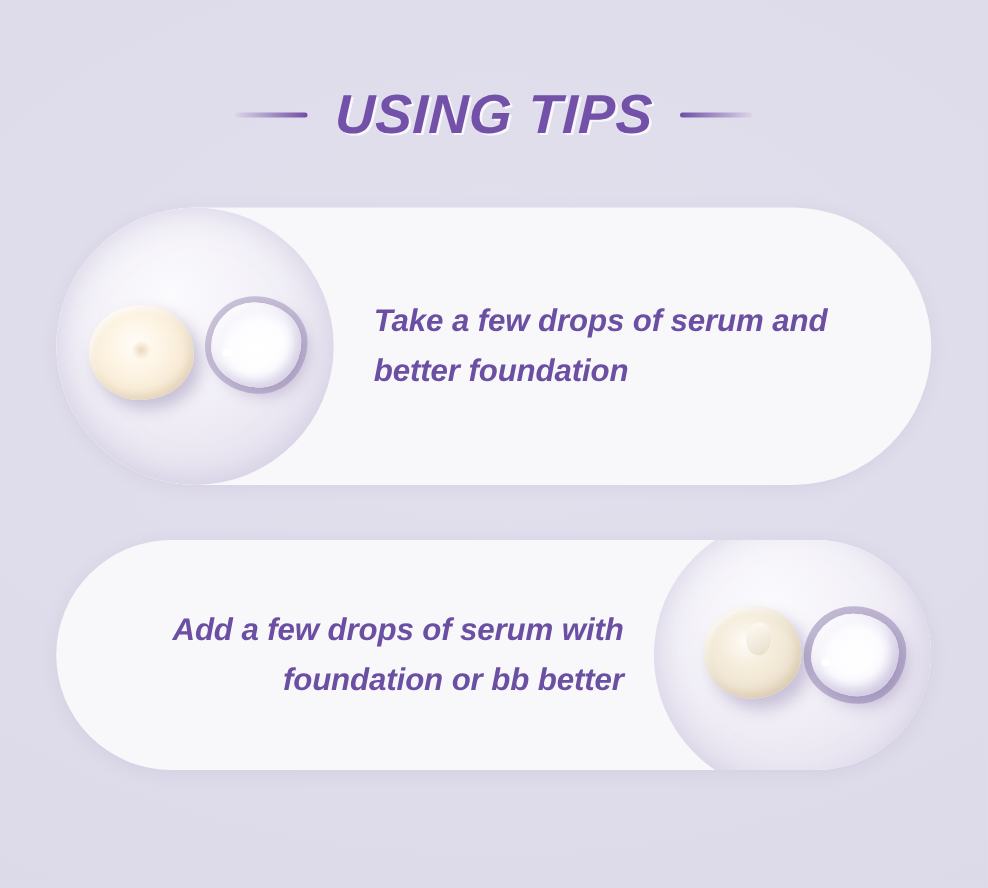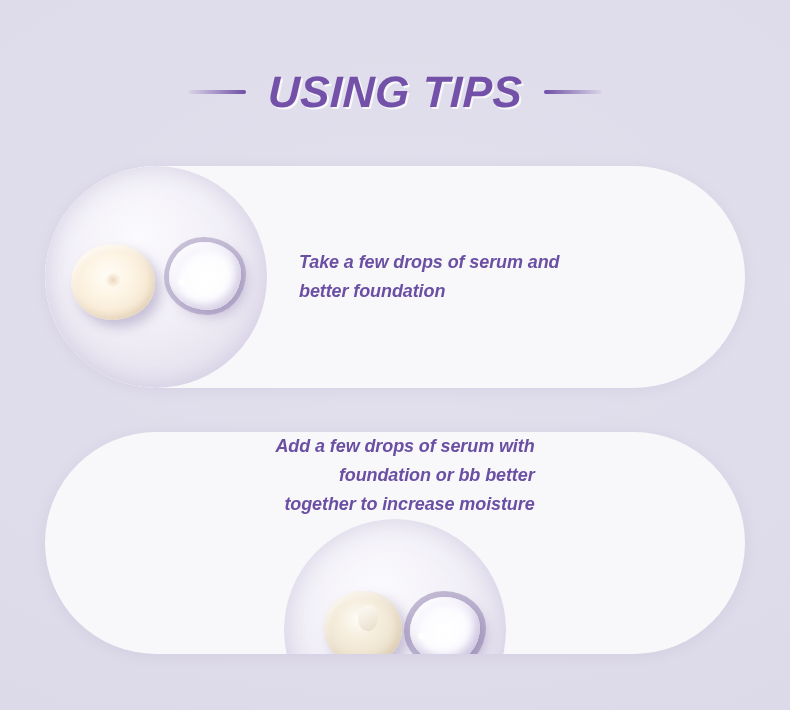--- a/index.html
+++ b/index.html
@@ -73,22 +73,22 @@
     left: 45px;
     top: 166px;
     width: 700px;
     height: 222px;
     flex-direction: row;
   }
   .card-bottom {
     left: 45px;
     top: 432px;
     width: 700px;
-    height: 222px;
-    flex-direction: column;
+    height: 184px;
+    flex-direction: row;
   }
 
   
   .photo {
     position: relative;
     flex: none;
     width: 222px;
     height: 222px;
     border-radius: 50%;
     overflow: hidden;
@@ -181,21 +181,21 @@
     width: 7px; height: 6px;
     border-radius: 50%;
     background: #ffffff;
     opacity: 0.95;
   }
 
   
   .card-text {
     flex: 1 1 auto;
     color: #6a4fa3;
-    font-size: 18px;
+    font-size: 25px;
     font-weight: bold;
     font-style: italic;
     line-height: 1.62;
     letter-spacing: -0.1px;
   }
   .text-left {
     text-align: left;
     padding: 0 46px 0 32px;
   }
   .text-right {
@@ -225,21 +225,20 @@
     <div class="card-text text-left">
       <span class="line">Take a few drops of serum and</span>
       <span class="line">better foundation</span>
     </div>
   </div>
 
   <div class="card card-bottom">
     <div class="card-text text-right">
       <span class="line">Add a few drops of serum with</span>
       <span class="line">foundation or bb better</span>
-      <span class="line">together to increase moisture</span>
     </div>
     <div class="photo">
       <div class="dollop dollop-2"></div>
       <div class="droplet droplet-2">
         <span class="spec"></span>
       </div>
     </div>
   </div>
 
 </div>

